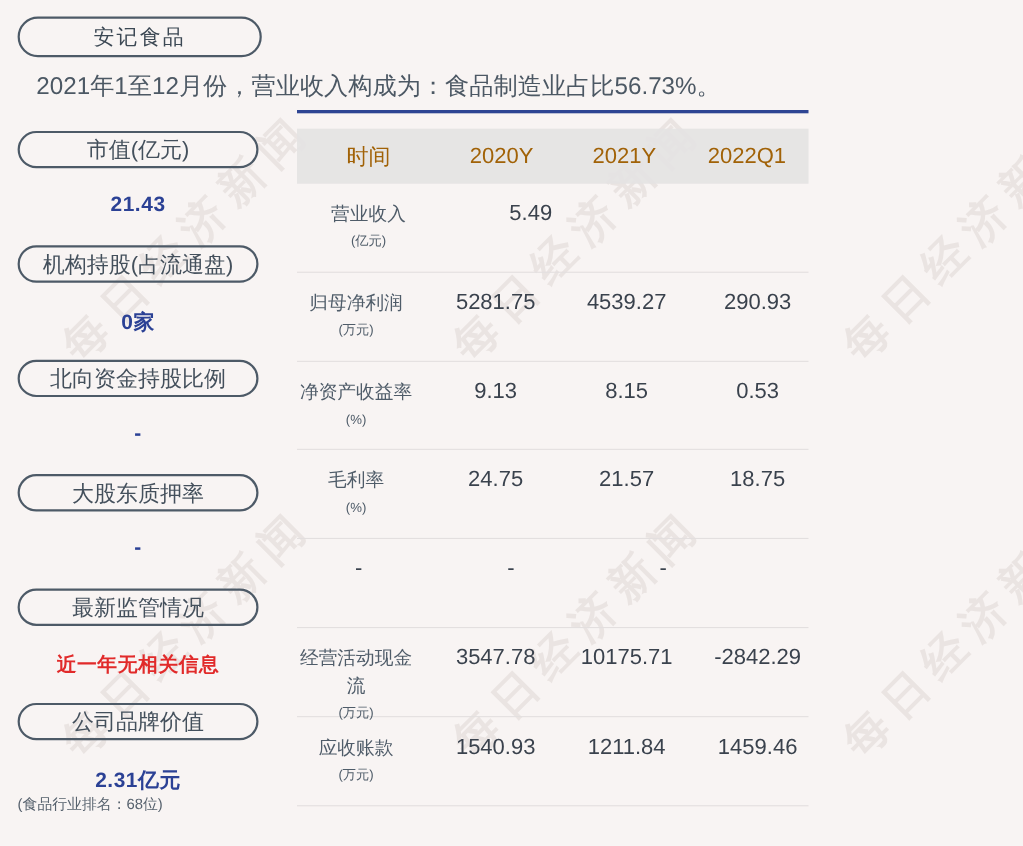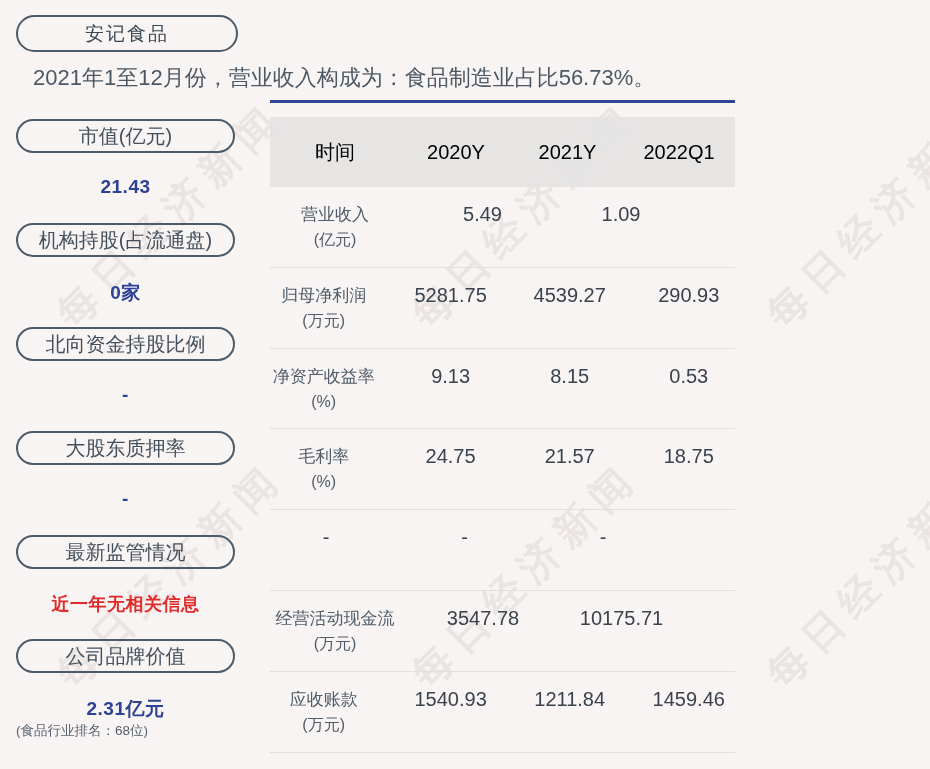--- a/index.html
+++ b/index.html
@@ -63,38 +63,38 @@
     text-align: left; font-size: 13.5px; color: #57626e;
   }
 
   
   .table-top-rule {
     position: absolute; left: 270px; top: 100px;
     width: 465px; height: 3px; background: #2e4593;
   }
   .fin-table { position: absolute; left: 270px; top: 117px; width: 465px; }
   .thead {
-    display: flex; height: 70px; align-items: center;
+    display: flex; height: 50px; align-items: center;
     background: rgba(228, 227, 227, 0.92);
-    color: #000000; font-size: 20px; font-weight: 500;
+    color: #a16207; font-size: 20px; font-weight: 500;
   }
   .thead .tcell { font-weight: 500; }
   .tcell { text-align: center; }
   .c0 { width: 130px; }
   .c1 { width: 112px; }
   .c2 { width: 111px; }
   .c3 { width: 112px; }
   .trow {
     display: flex; height: 80.8px;
     border-bottom: 1px solid #e3dfdf;
     padding-top: 15px;
     gap: 27px;
   }
   .rname { font-size: 17px; color: #4f5c69; line-height: 25px; }
-  .runit { font-size: 16px; color: #4f5c69; line-height: 25px; }
+  .runit { font-size: 12px; color: #4f5c69; line-height: 25px; }
   .tval  { font-size: 20px; color: #3a424d; line-height: 25px; }
 </style>
 </head>
 <body>
 
 <div class="page">
 
   <div class="wm-layer" id="wm-layer">
       <div class="wm" style="left: 170px; top: 215px;">每日经济新闻</div>
       <div class="wm" style="left: 525px; top: 215px;">每日经济新闻</div>
@@ -171,21 +171,20 @@
           <div class="tcell c2">2021Y</div>
           <div class="tcell c3">2022Q1</div>
         </div>
       <div id="tbody">
   <div class="trow">
     <div class="tcell c0">
       <div class="rname">营业收入</div>
       <div class="runit">(亿元)</div>
     </div>
     <div class="tcell c2 tval">5.49</div>
-    <div class="tcell c3 tval">1.09</div>
   </div>
 
   <div class="trow">
     <div class="tcell c0">
       <div class="rname">归母净利润</div>
       <div class="runit">(万元)</div>
     </div>
     <div class="tcell c1 tval">5281.75</div>
     <div class="tcell c2 tval">4539.27</div>
     <div class="tcell c3 tval">290.93</div>
@@ -217,20 +216,21 @@
     <div class="tcell c3 tval">-</div>
   </div>
 
   <div class="trow">
     <div class="tcell c0">
       <div class="rname">经营活动现金流</div>
       <div class="runit">(万元)</div>
     </div>
     <div class="tcell c1 tval">3547.78</div>
     <div class="tcell c2 tval">10175.71</div>
+    <div class="tcell c3 tval">-2842.29</div>
   </div>
 
   <div class="trow">
     <div class="tcell c0">
       <div class="rname">应收账款</div>
       <div class="runit">(万元)</div>
     </div>
     <div class="tcell c1 tval">1540.93</div>
     <div class="tcell c2 tval">1211.84</div>
     <div class="tcell c3 tval">1459.46</div>

